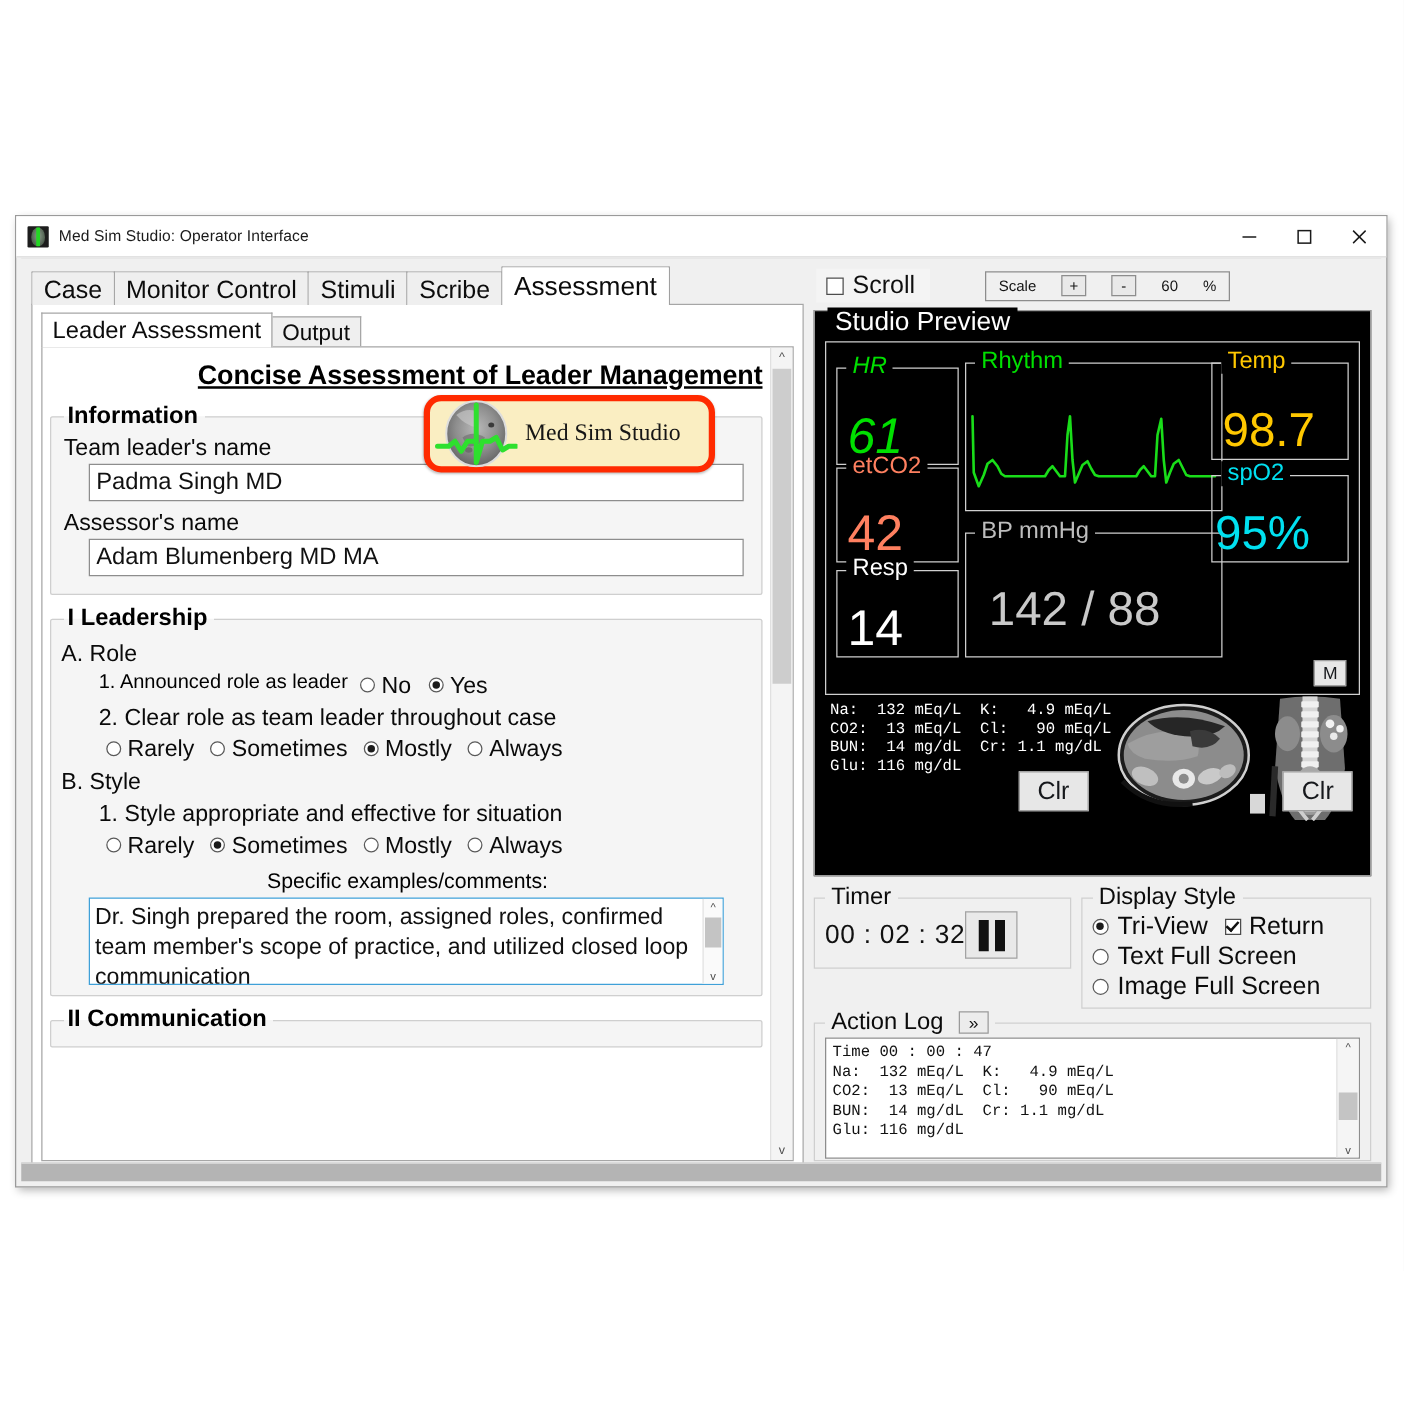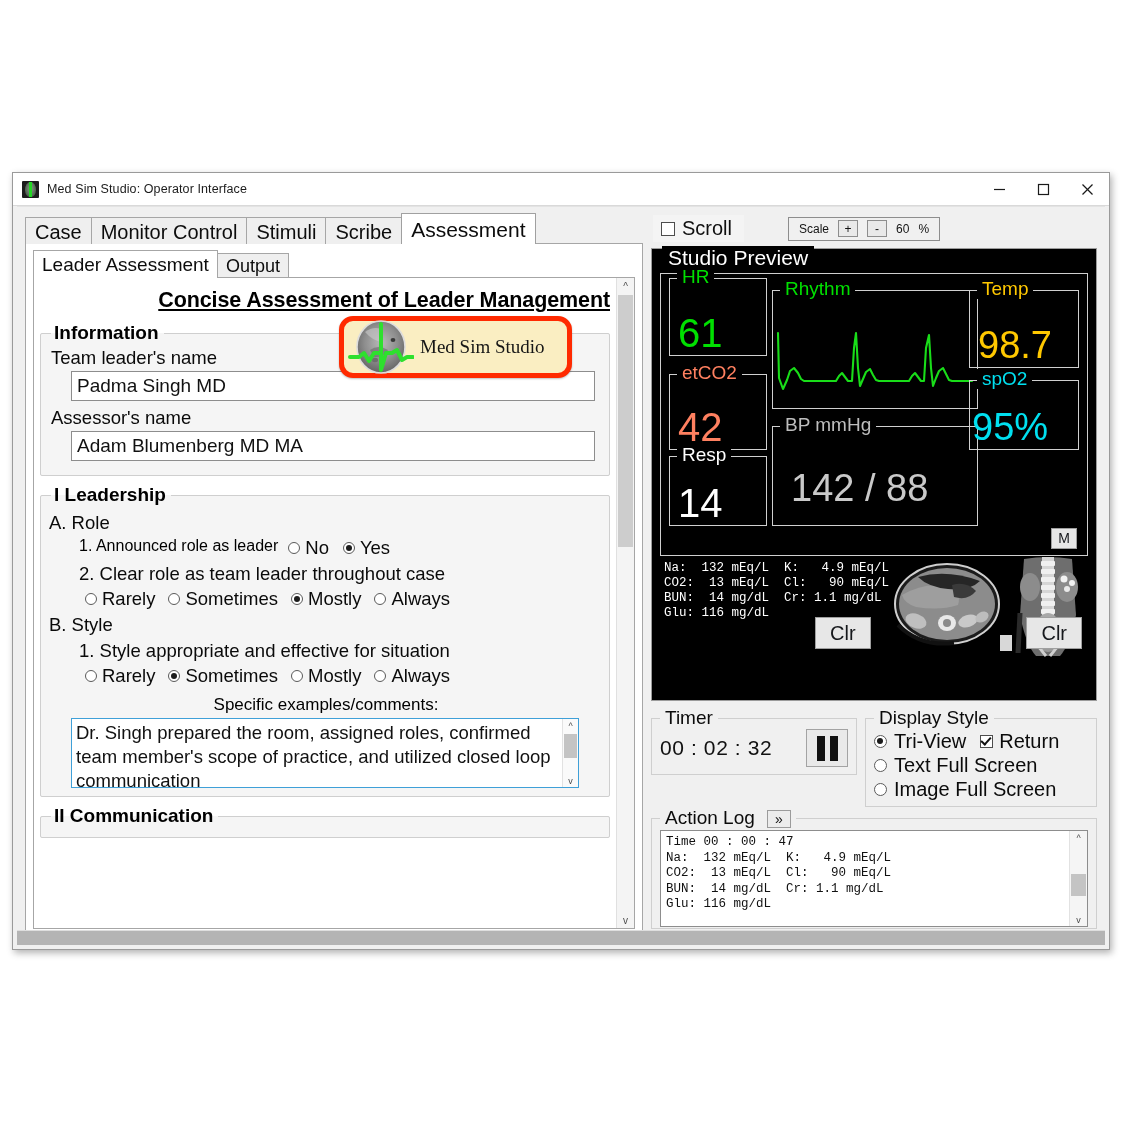--- a/index.html
+++ b/index.html
@@ -157,21 +157,21 @@
 
   .toprow{display:flex;align-items:center;height:31px;margin-left:2px;}
   .scrollchk{display:flex;align-items:center;background:#f4f4f4;padding:2px 12px 2px 8px;}
   .chk{width:14px;height:14px;border:1px solid #4d4d4d;background:#fff;margin-right:7px;
     flex:0 0 auto;box-sizing:border-box;position:relative;}
   .chk.on:after{content:"";position:absolute;left:3px;top:0px;width:5px;height:9px;
     border:solid #111;border-width:0 2px 2px 0;transform:rotate(42deg);}
   .scrollchk span{font-size:20px;color:#101010;}
   .scalebox{
     margin-left:44px;border:1px solid #8d8d8d;background:#f0f0f0;
-    display:flex;align-items:center;padding:3px 10px;gap:9px;height:24px;box-sizing:border-box;
+    display:flex;align-items:center;padding:3px 10px;gap:20px;height:24px;box-sizing:border-box;
   }
   .scalebox .lbl{font-size:12px;color:#141414;}
   .sbtn{width:20px;height:17px;border:1px solid #8d8d8d;background:#e9e9e9;
     display:flex;align-items:center;justify-content:center;font-size:12px;color:#111;box-sizing:border-box;}
 
   
   .monitor{
     margin-top:4px;background:#000;border:1px solid #9b9b9b;position:relative;
     height:453px;box-sizing:border-box;
   }
@@ -197,21 +197,21 @@
     color:#16181c;font-size:14px;padding:1px 6px;line-height:17px;}
 
   
   .lowrow{display:flex;margin-top:6px;gap:8px;}
   fieldset.p{
     border:1px solid #cfcfcf;background:#f0f0f0;margin:0;padding:0 8px 6px 8px;position:relative;
     box-sizing:border-box;
   }
   fieldset.p > legend{font-size:19px;color:#0b0b0b;padding:0 5px;}
   .timerpanel{width:206px;flex:0 0 auto;height:68px;}
-  .timer-inner{display:flex;align-items:center;justify-content:space-between;height:38px;}
+  .timer-inner{display:flex;align-items:center;justify-content:flex-start;height:38px;}
   .timer-val{font-size:21px;color:#111;letter-spacing:.6px;}
   .pausebtn{width:42px;height:38px;border:1px solid #a3a3a3;background:#e9e9e9;
     display:flex;align-items:center;justify-content:center;gap:5px;box-sizing:border-box;}
   .pausebtn i{display:block;width:8px;height:25px;background:#111;}
   .stylepanel{flex:1 1 auto;height:100px;}
   .srow{display:flex;align-items:center;font-size:20px;color:#0b0b0b;margin:1px 0;}
   .srow .radio{width:13px;height:13px;margin-right:7px;}
   .srow .chk{width:13px;height:13px;margin:0 6px 0 14px;}
   .srow .chk.on:after{left:2px;top:-1px;width:4px;height:8px;border-width:0 2px 2px 0;}
 
@@ -409,21 +409,21 @@
           <span class="lbl">60</span>
           <span class="lbl">%</span>
         </div>
       </div>
 
       <div class="monitor">
         <div class="mon-legend">Studio Preview</div>
 
         <div class="mon-frame">
 
-          <div class="mbox" style="left:8px;top:4px;width:96px;height:76px;">
+          <div class="mbox" style="left:8px;top:20px;width:96px;height:76px;font-style:italic;">
             <div class="mlab" style="color:#00e000">HR</div>
             <div class="mval" style="color:#00e000">61</div>
           </div>
 
           <div class="mbox" style="left:8px;top:100px;width:96px;height:74px;">
             <div class="mlab" style="color:#ff8060">etCO2</div>
             <div class="mval" style="color:#ff8060">42</div>
           </div>
 
           <div class="mbox" style="left:8px;top:182px;width:96px;height:68px;">

